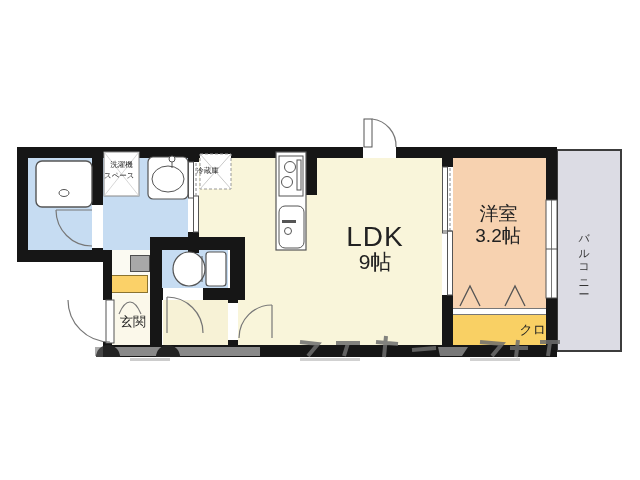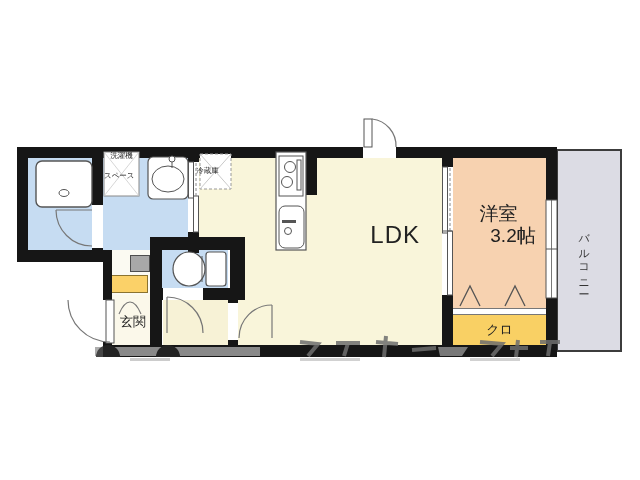--- a/index.html
+++ b/index.html
@@ -7,21 +7,21 @@
     --room_peach:#f7d2b0; --closet_yellow:#f9d064; --balcony_gray:#dcdce4; --line:#555;
   }
   html,body{margin:0;padding:0;background:#fff;}
   #canvas{
     position:relative;width:640px;height:480px;background:#ffffff;overflow:hidden;
     font-family:"Liberation Sans","DejaVu Sans",sans-serif;color:#1b1b1b;
   }
   .room,.wall,.fill{position:absolute;}
   .wall{background:var(--wall);}
   .lbl{position:absolute;text-align:center;line-height:1.1;white-space:nowrap;color:#222;}
-  .lbl-ldk{font-size:24px;letter-spacing:1px;text-align:right;}
+  .lbl-ldk{font-size:28px;letter-spacing:1px;}
   .lbl-ldk-size{font-size:21px;}
   .lbl-yo{font-size:19px;}
   .lbl-sm{font-size:13px;}
   .lbl-tiny{font-size:7.5px;transform-origin:left top;}
   .vert{writing-mode:vertical-rl;text-orientation:upright;font-size:11px;letter-spacing:3px;color:#333;}
   svg{position:absolute;left:0;top:0;pointer-events:none;}
 </style>
 </head>
 <body>
 
@@ -186,28 +186,29 @@
         <path d="M 518 340 L 516 357 M 510 348 L 528 348"></path>
         <path d="M 540 342 L 560 342 M 550 342 L 548 356"></path>
       </g>
       <rect x="130" y="358" width="40" height="3" fill="#c4c4c4"></rect>
       <rect x="300" y="358" width="60" height="3" fill="#c9c9c9"></rect>
       <rect x="470" y="358" width="50" height="3" fill="#c9c9c9"></rect>
     </g>
   </svg>
 
   <div class="lbl lbl-ldk" style="left:330px;top:222px;width:90px;">LDK</div>
+  <div class="lbl lbl-ldk-size" style="left:330px;top:250px;width:90px;">9帖</div>
 
   <div class="lbl lbl-yo" style="left:464px;top:204px;width:69px;">洋室</div>
-  <div class="lbl lbl-yo" style="left:475px;top:226px;width:76px;">3.2帖</div>
+  <div class="lbl lbl-yo" style="left:460px;top:226px;width:76px;">3.2帖</div>
 
   <div class="lbl vert" style="left:578px;top:226px;">バルコニー</div>
 
-  <div class="lbl lbl-sm" style="left:453px;top:323px;width:93px;">クロ</div>
+  <div class="lbl lbl-sm" style="left:453px;top:323px;width:93px;text-align:right;">クロ</div>
 
   <div class="lbl lbl-sm" style="left:112px;top:315px;width:42px;">玄関</div>
 
   <div class="lbl lbl-tiny" style="left:192px;top:167px;width:31px;">冷蔵庫</div>
 
-  <div class="lbl lbl-tiny" style="left:104px;top:152px;width:35px;">洗濯機</div>
+  <div class="lbl lbl-tiny" style="left:104px;top:161px;width:35px;">洗濯機</div>
   <div class="lbl lbl-tiny" style="left:104px;top:172px;width:14px;">スペース</div>
 
 </div>
 
 </body></html>

